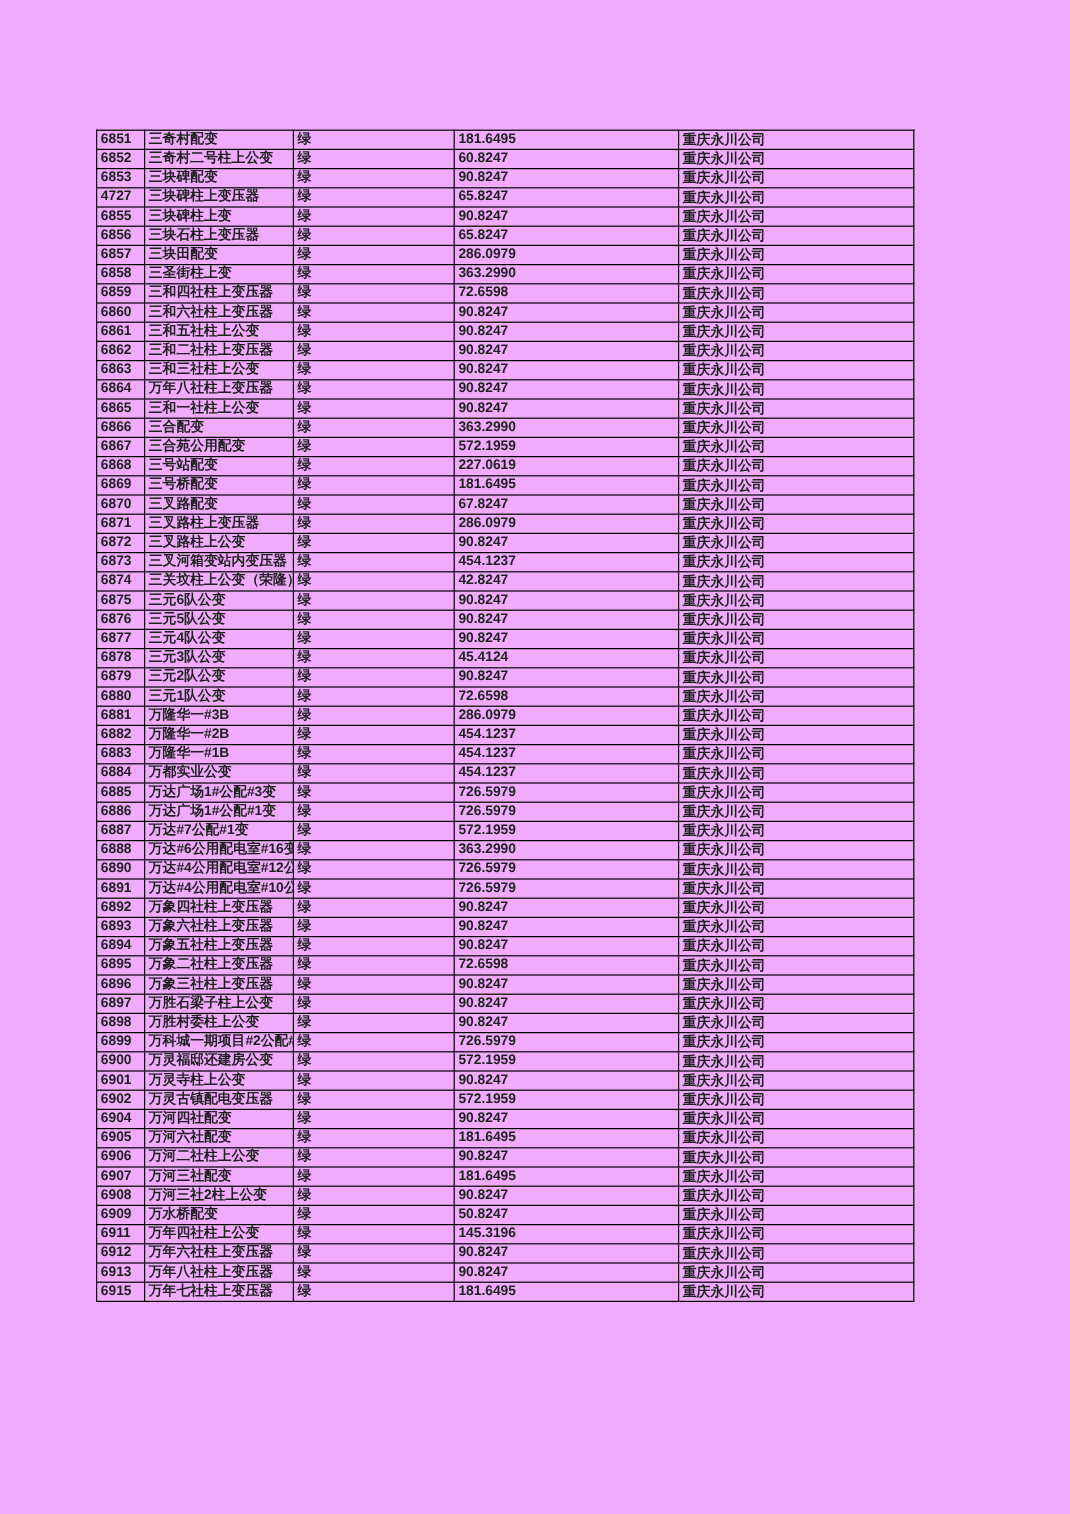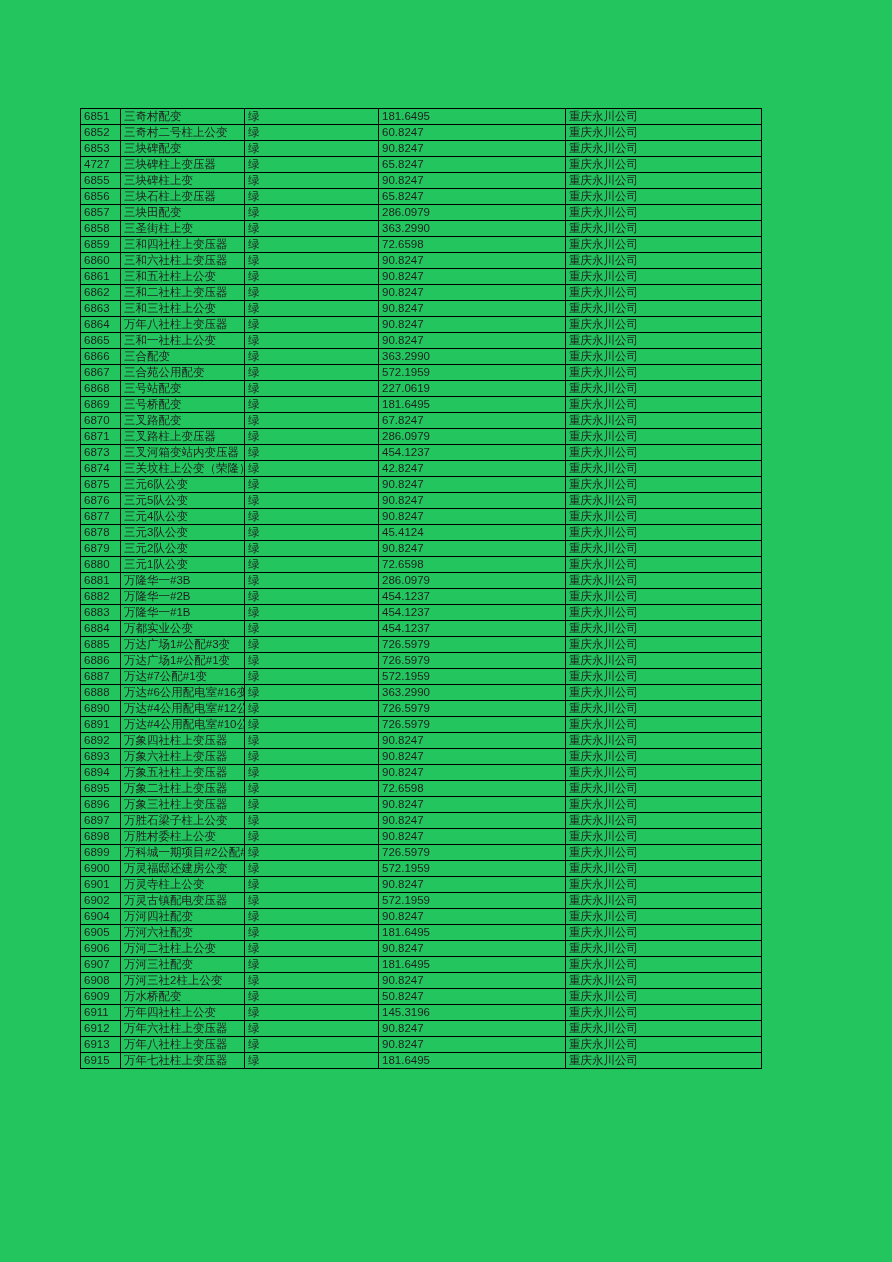--- a/index.html
+++ b/index.html
@@ -5,22 +5,23 @@
   html, body {
     margin: 0;
     padding: 0;
     background: #ffffff;
     font-family: "Liberation Sans", sans-serif;
   }
   .page {
     position: relative;
     width: 892px;
     height: 1262px;
-    background: #22c55e;
+    background: #f0abfc;
     overflow: hidden;
+    font-weight: bold;
   }
   table.sheet {
     position: absolute;
     left: 80px;
     top: 108px;
     width: 646px;
     border-collapse: collapse;
     table-layout: fixed;
   }
   table.sheet td {
@@ -191,20 +192,27 @@
           <td class="col-company">重庆永川公司</td>
         </tr>
         <tr>
           <td class="col-id">6871</td>
           <td class="col-name">三叉路柱上变压器</td>
           <td class="col-status">绿</td>
           <td class="col-value">286.0979</td>
           <td class="col-company">重庆永川公司</td>
         </tr>
         <tr>
+          <td class="col-id">6872</td>
+          <td class="col-name">三叉路柱上公变</td>
+          <td class="col-status">绿</td>
+          <td class="col-value">90.8247</td>
+          <td class="col-company">重庆永川公司</td>
+        </tr>
+        <tr>
           <td class="col-id">6873</td>
           <td class="col-name">三叉河箱变站内变压器</td>
           <td class="col-status">绿</td>
           <td class="col-value">454.1237</td>
           <td class="col-company">重庆永川公司</td>
         </tr>
         <tr>
           <td class="col-id">6874</td>
           <td class="col-name">三关坟柱上公变（荣隆）</td>
           <td class="col-status">绿</td>

